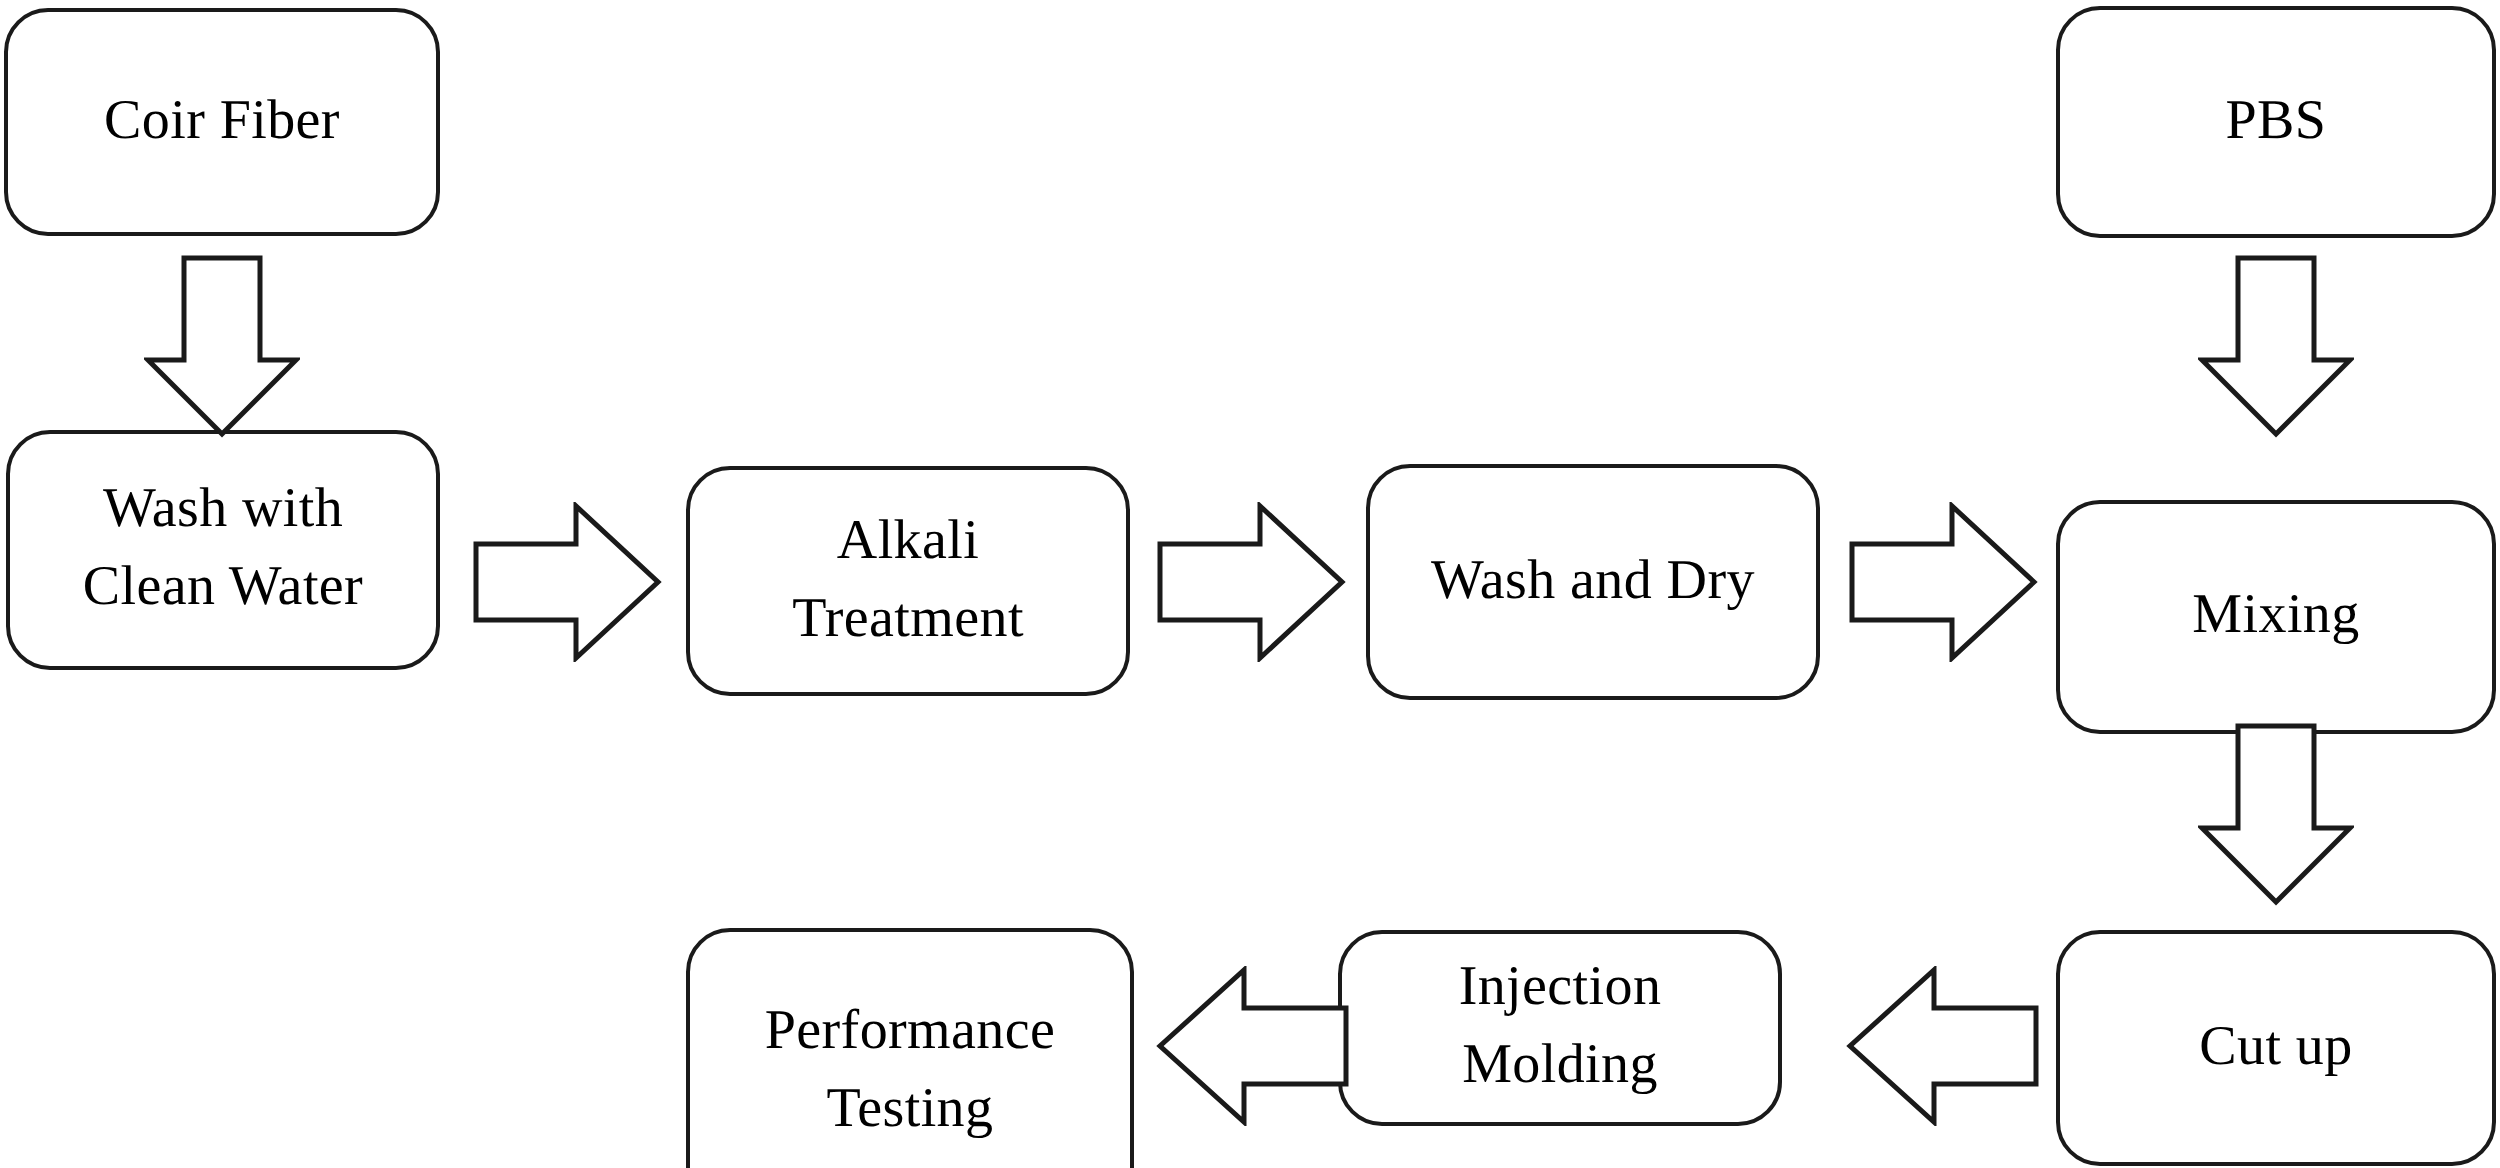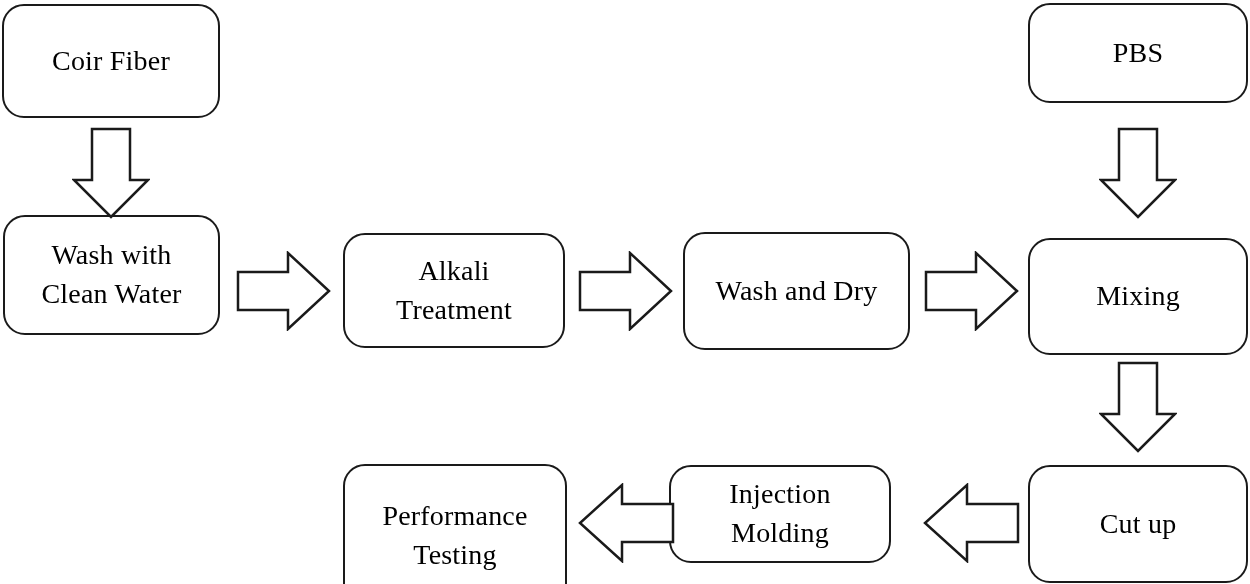--- a/index.html
+++ b/index.html
@@ -40,25 +40,25 @@
   }
   .arrow polygon {
     fill: #ffffff;
     stroke: #1a1a1a;
     stroke-width: 2.5;
     stroke-linejoin: miter;
   }
 
   
   #n-coir        { left: 2px;    top: 4px;   width: 218px; height: 114px; }
-  #n-pbs         { left: 1028px; top: 3px;   width: 220px; height: 100px; }
+  #n-pbs         { left: 1028px; top: 3px;   width: 220px; height: 116px; }
   #n-wash-water  { left: 3px;    top: 215px; width: 217px; height: 120px; }
   #n-alkali      { left: 343px;  top: 233px; width: 222px; height: 115px; }
   #n-wash-dry    { left: 683px;  top: 232px; width: 227px; height: 118px; }
-  #n-mixing      { left: 1028px; top: 238px; width: 220px; height: 117px; }
+  #n-mixing      { left: 1028px; top: 250px; width: 220px; height: 117px; }
   #n-perf        { left: 343px;  top: 464px; width: 224px; height: 144px; }
   #n-inject      { left: 669px;  top: 465px; width: 222px; height: 98px; }
   #n-cutup       { left: 1028px; top: 465px; width: 220px; height: 118px; }
 
   
   #a-down-coir   { left: 72px;   top: 127px; }
   #a-down-pbs    { left: 1099px; top: 127px; }
   #a-right-1     { left: 236px;  top: 251px; }
   #a-right-2     { left: 578px;  top: 251px; }
   #a-right-3     { left: 924px;  top: 251px; }

